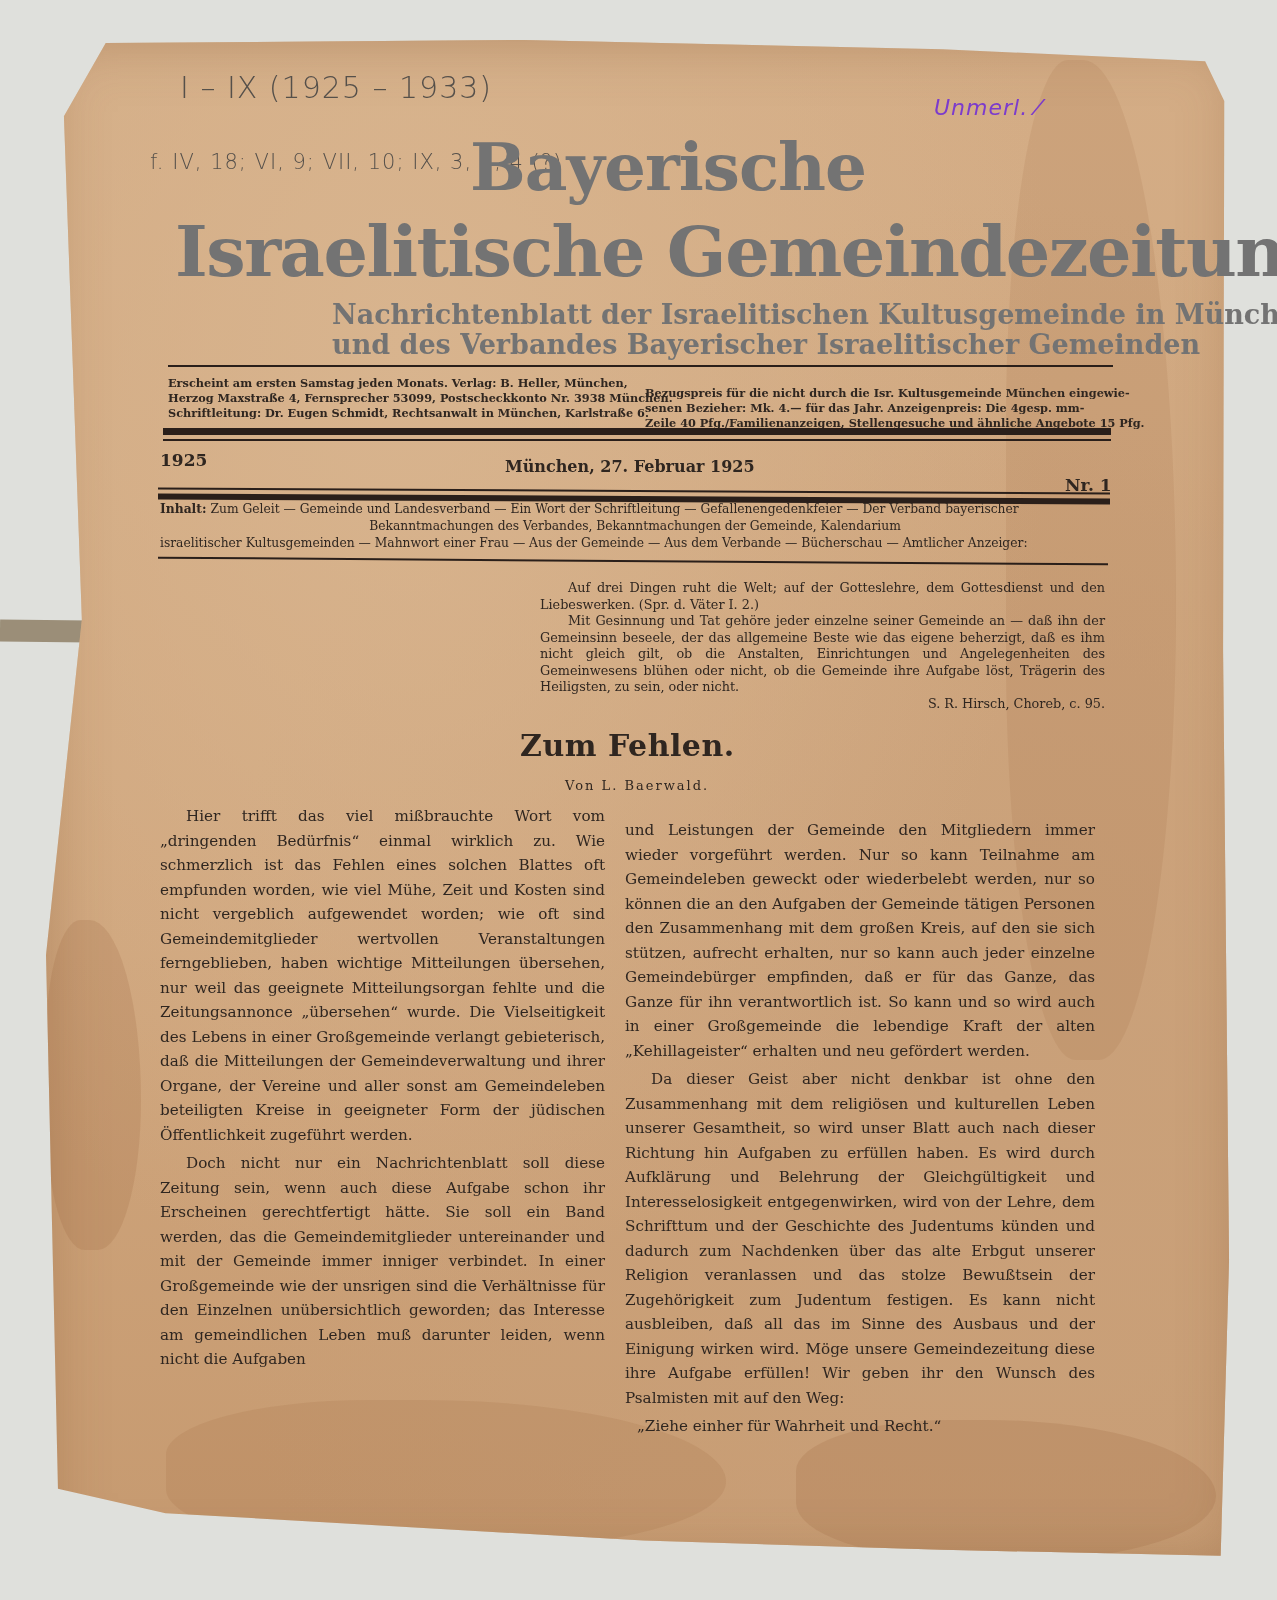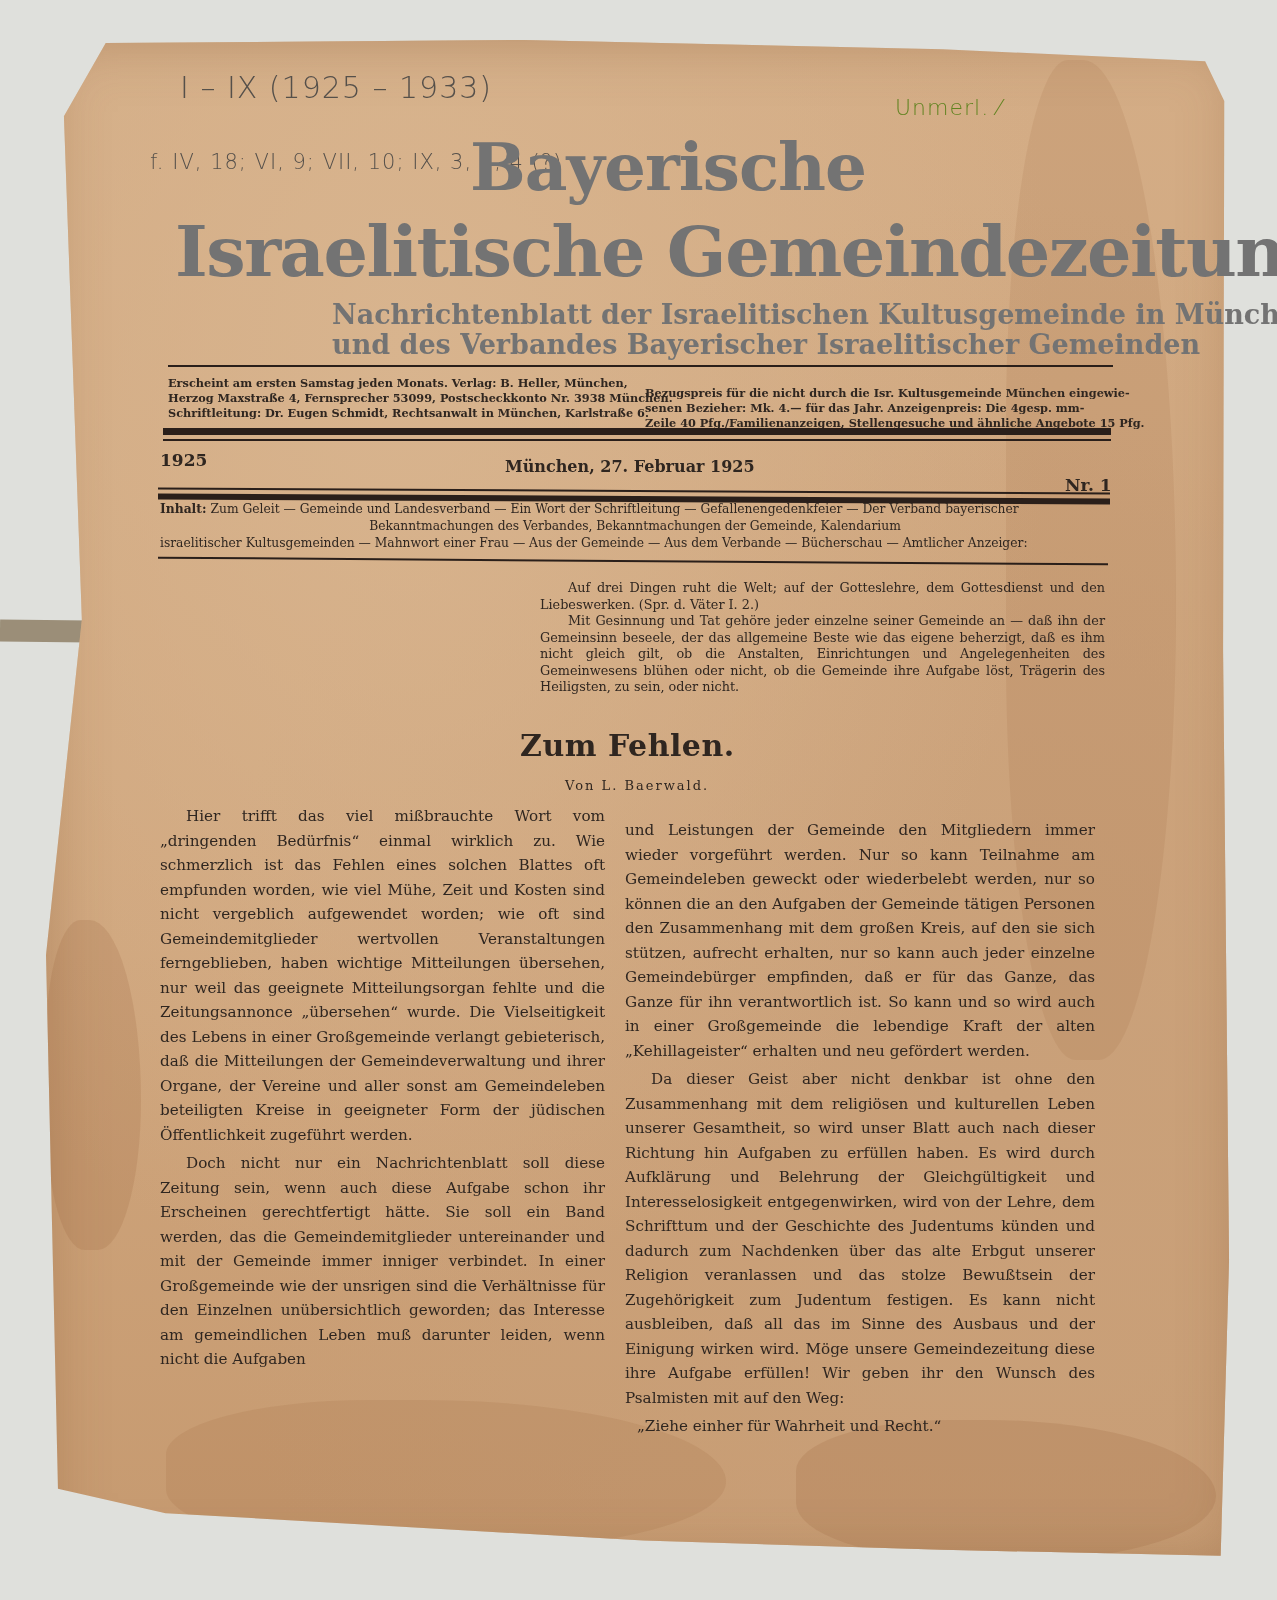--- a/index.html
+++ b/index.html
@@ -60,21 +60,21 @@
 
 <div class="page">
   <div class="stain" style="left:0;top:880px;width:95px;height:330px;"></div>
   <div class="stain" style="left:960px;top:20px;width:170px;height:1000px;opacity:0.7;"></div>
   <div class="stain" style="left:750px;top:1380px;width:420px;height:140px;"></div>
   <div class="stain" style="left:120px;top:1360px;width:560px;height:150px;opacity:0.8;"></div>
 </div>
 
 <div class="pencil" style="left:180px;top:70px;font-size:30px;">I – IX (1925 – 1933)</div>
 <div class="pencil" style="left:150px;top:150px;font-size:21px;text-align:center;">f. IV, 18; VI, 9; VII, 10; IX, 3, 5, 4 (?)</div>
-<div class="pencil" style="left:895px;top:95px;font-size:22px;color:#4d7c0f;">Unmerl. ⁄</div>
+<div class="pencil" style="left:934px;top:95px;font-size:22px;font-style:italic;color:#6d28d9;">Unmerl. ⁄</div>
 
 <div class="blackletter title1">Bayerische</div>
 <div class="blackletter title2">Israelitische Gemeindezeitung</div>
 <div class="blackletter subtitle">
   <div>Nachrichtenblatt der Israelitischen Kultusgemeinde in München</div>
   <div>und des Verbandes Bayerischer Israelitischer Gemeinden</div>
 </div>
 
 <div class="rule" style="left:168px;top:365px;width:945px;height:2px;"></div>
 <div class="imprint" style="left:168px;top:376px;">
@@ -101,20 +101,21 @@
   <p><span class="lbl">Inhalt:</span> <span>Zum Geleit — Gemeinde und Landesverband — Ein Wort der Schriftleitung — Gefallenengedenkfeier — Der Verband bayerischer</span></p>
   <p style="text-align:center;">Bekanntmachungen des Verbandes, Bekanntmachungen der Gemeinde, Kalendarium</p>
   <p>israelitischer Kultusgemeinden — Mahnwort einer Frau — Aus der Gemeinde — Aus dem Verbande — Bücherschau — Amtlicher Anzeiger:</p>
 </div>
 
 <div class="rule" style="left:158px;top:560px;width:950px;height:2px;transform:rotate(0.4deg);"></div>
 
 <div class="motto">
   <p>Auf drei Dingen ruht die Welt; auf der Gotteslehre, dem Gottesdienst und den Liebeswerken. (Spr. d. Väter I. 2.)</p>
   <p>Mit Gesinnung und Tat gehöre jeder einzelne seiner Gemeinde an — daß ihn der Gemeinsinn beseele, der das allgemeine Beste wie das eigene beherzigt, daß es ihm nicht gleich gilt, ob die Anstalten, Einrichtungen und Angelegenheiten des Gemeinwesens blühen oder nicht, ob die Gemeinde ihre Aufgabe löst, Trägerin des Heiligsten, zu sein, oder nicht.</p>
+  <p class="sig">S. R. Hirsch, Choreb, c. 95.</p>
 </div>
 
 <div class="article-title">Zum Fehlen.</div>
 <div class="byline">Von L. Baerwald.</div>
 
 <div class="col col-left">
   <p>Hier trifft das viel mißbrauchte Wort vom „dringenden Bedürfnis“ einmal wirklich zu. Wie schmerzlich ist das Fehlen eines solchen Blattes oft empfunden worden, wie viel Mühe, Zeit und Kosten sind nicht vergeblich aufgewendet worden; wie oft sind Gemeindemitglieder wertvollen Veranstaltungen ferngeblieben, haben wichtige Mitteilungen übersehen, nur weil das geeignete Mitteilungsorgan fehlte und die Zeitungsannonce „übersehen“ wurde. Die Vielseitigkeit des Lebens in einer Großgemeinde verlangt gebieterisch, daß die Mitteilungen der Gemeindeverwaltung und ihrer Organe, der Vereine und aller sonst am Gemeindeleben beteiligten Kreise in geeigneter Form der jüdischen Öffentlichkeit zugeführt werden.</p>
   <p>Doch nicht nur ein Nachrichtenblatt soll diese Zeitung sein, wenn auch diese Aufgabe schon ihr Erscheinen gerechtfertigt hätte. Sie soll ein Band werden, das die Gemeindemitglieder untereinander und mit der Gemeinde immer inniger verbindet. In einer Großgemeinde wie der unsrigen sind die Verhältnisse für den Einzelnen unübersichtlich geworden; das Interesse am gemeindlichen Leben muß darunter leiden, wenn nicht die Aufgaben</p>
 </div>
 

